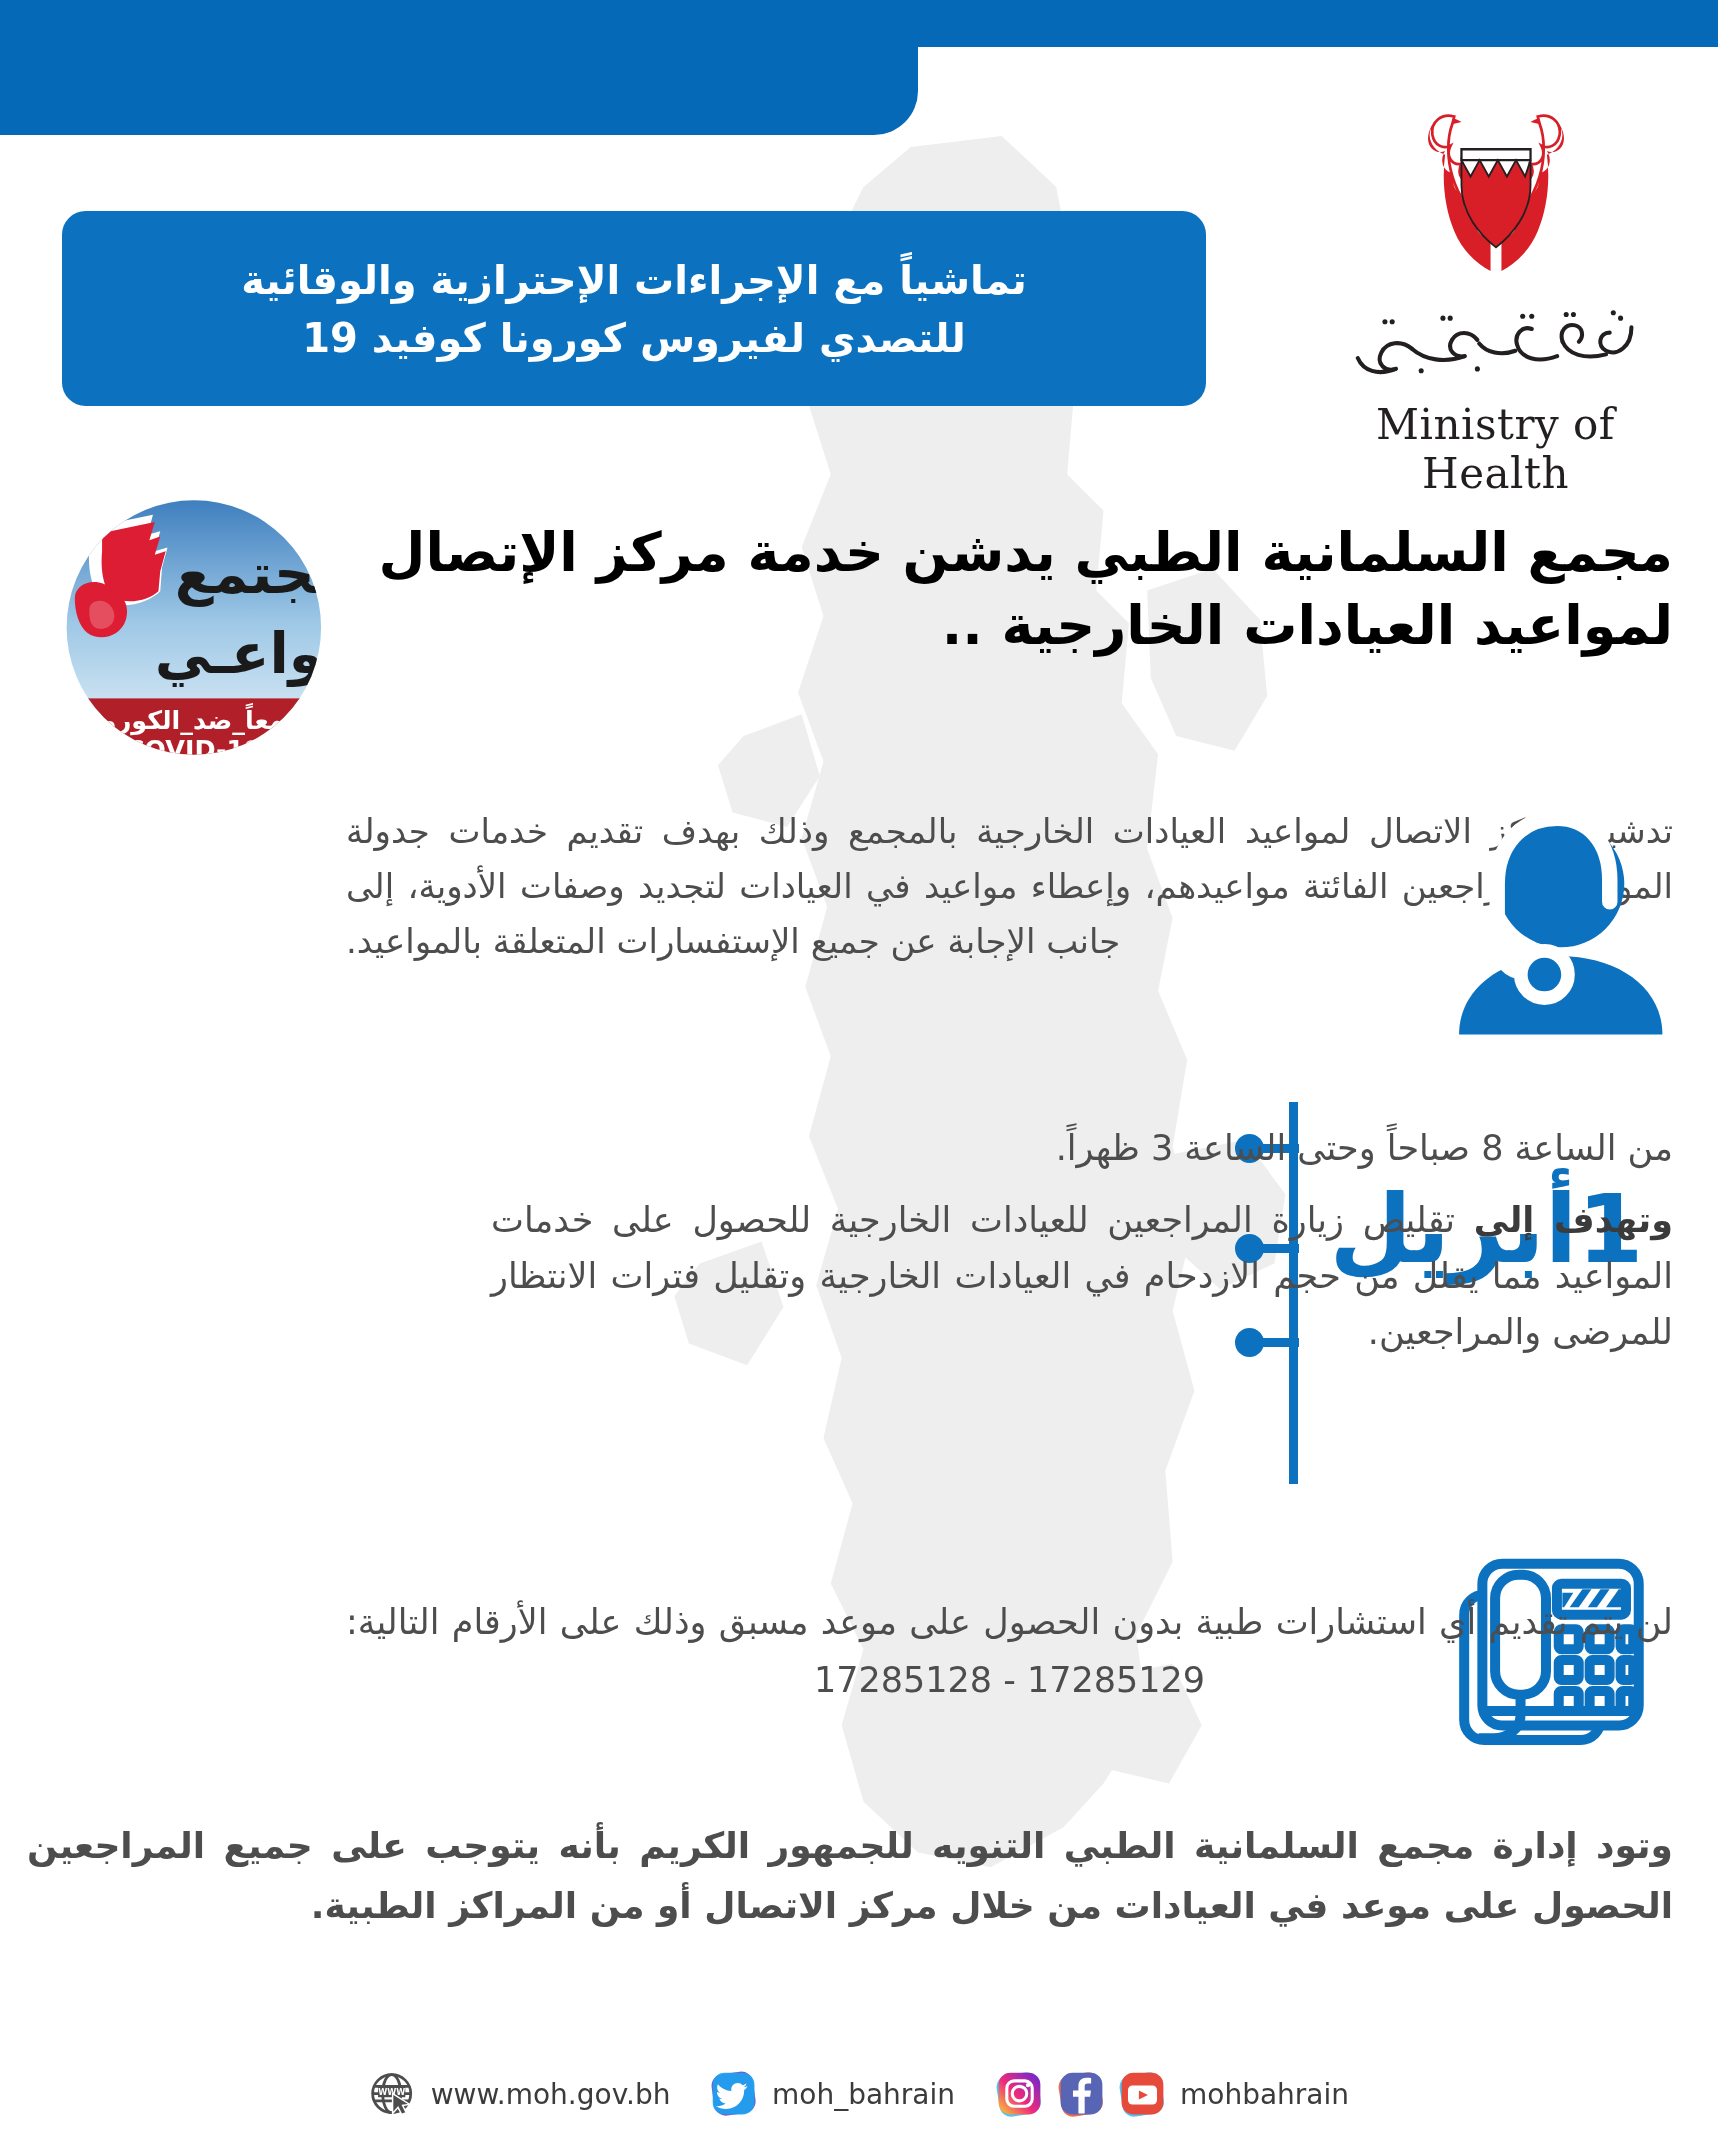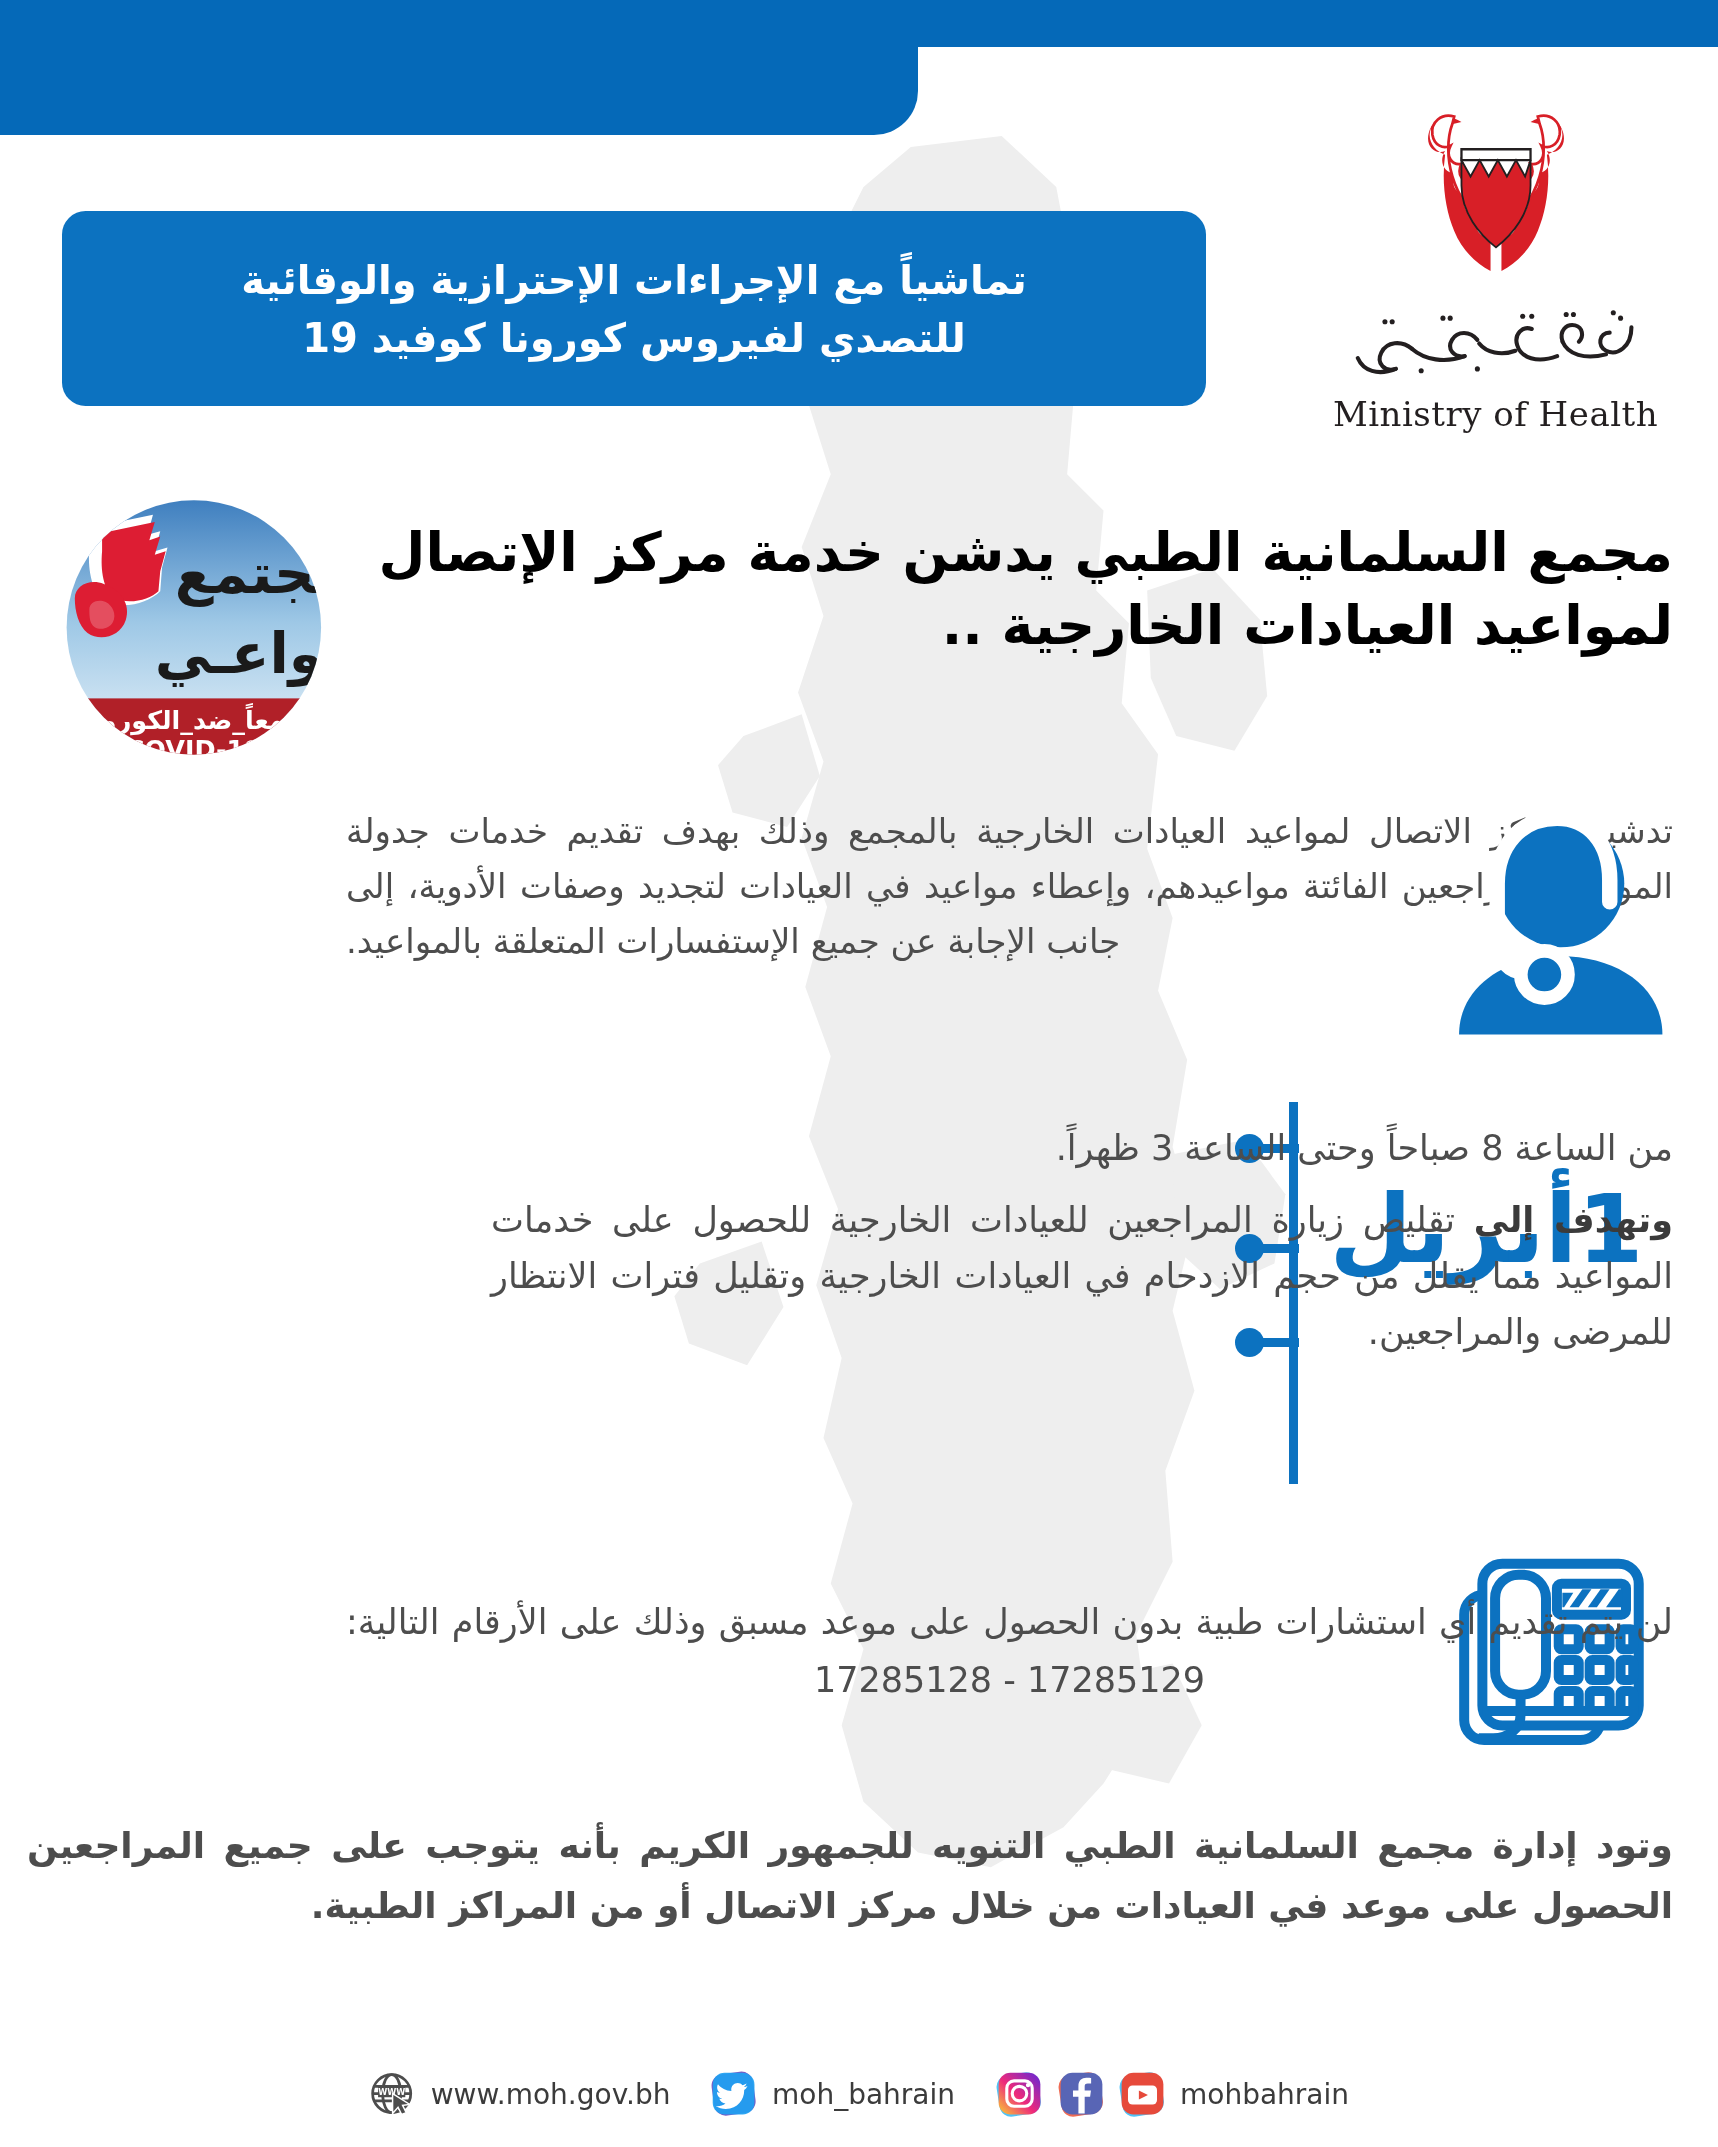--- a/index.html
+++ b/index.html
@@ -85,23 +85,23 @@
     right: 45px;
     top: 102px;
     width: 355px;
     z-index: 5;
     text-align: center;
   }
   .logo-crest { width: 182px; height: 189px; margin: 0 auto; display: block; }
   .logo-ar { width: 309px; height: 87px; margin: 9px auto 0; display: block; }
   .logo-en {
     font-family: "DejaVu Serif", "Liberation Serif", serif;
-    font-size: 34px;
+    font-size: 42px;
     color: #231f20;
-    margin-top: 7px;
+    margin-top: 13px;
     letter-spacing: 0.5px;
     direction: ltr;
   }
 
   
   .intro-box {
     position: absolute;
     left: 62px;
     top: 211px;
     width: 1144px;

